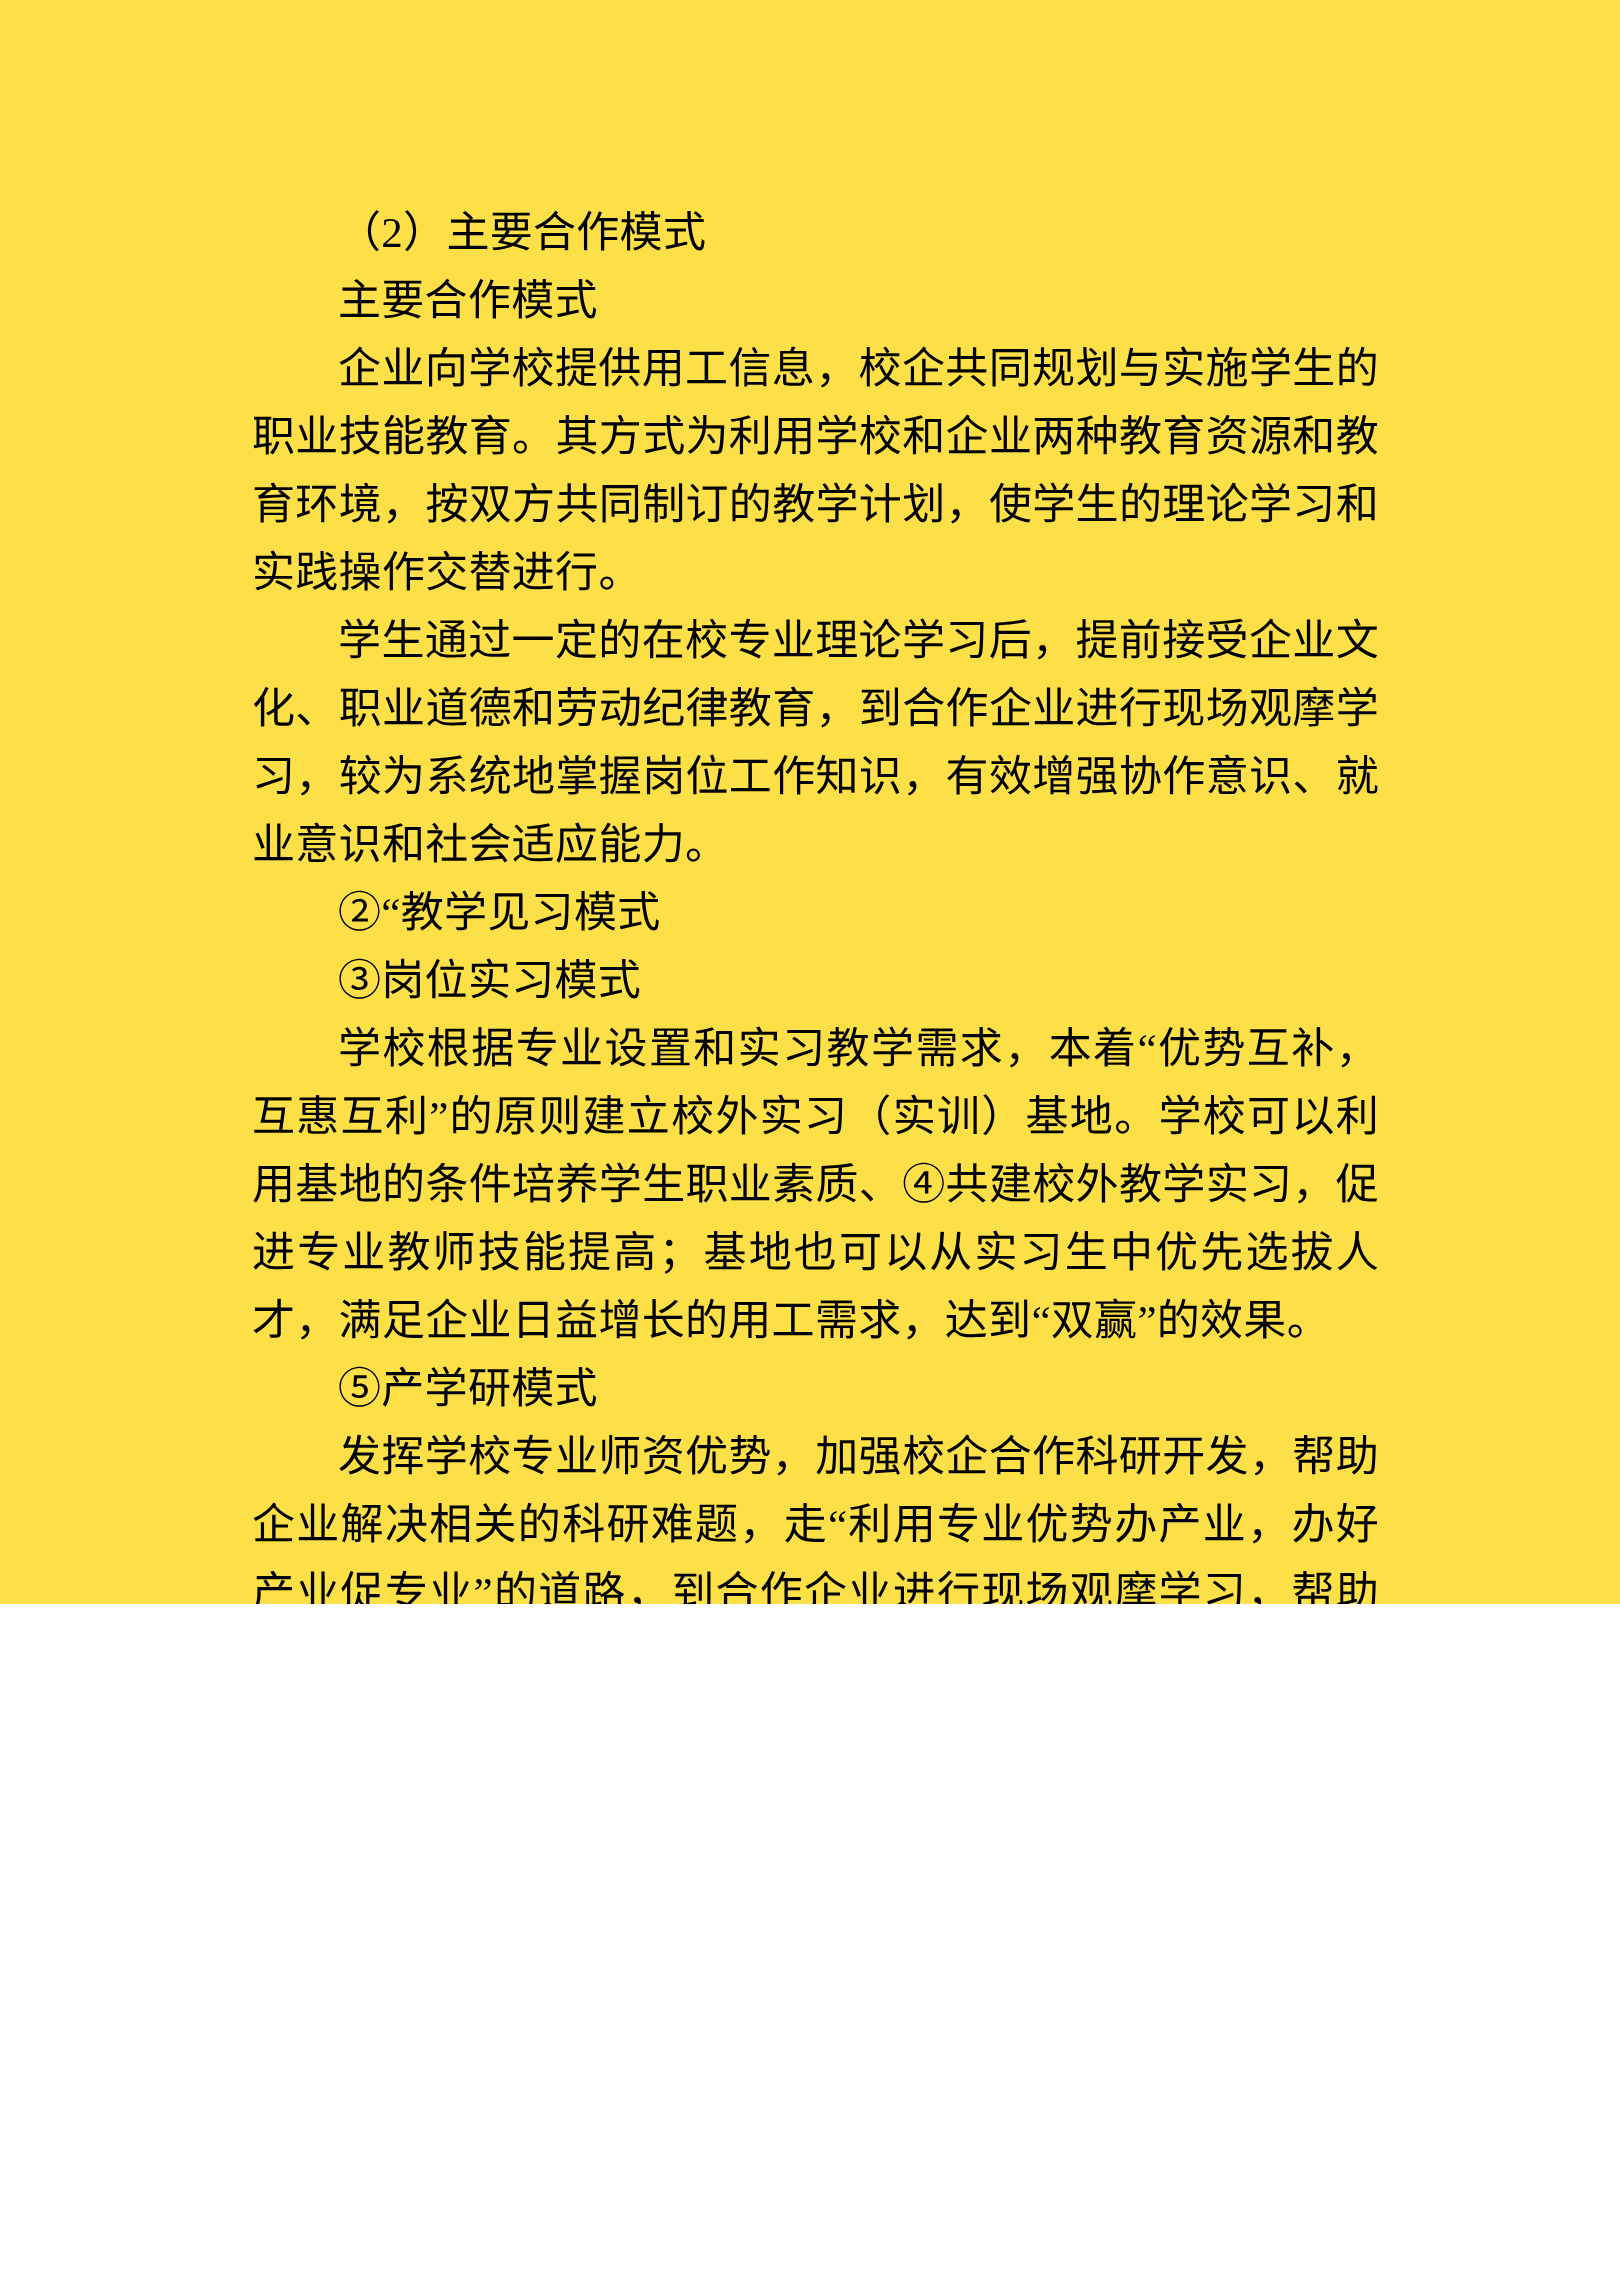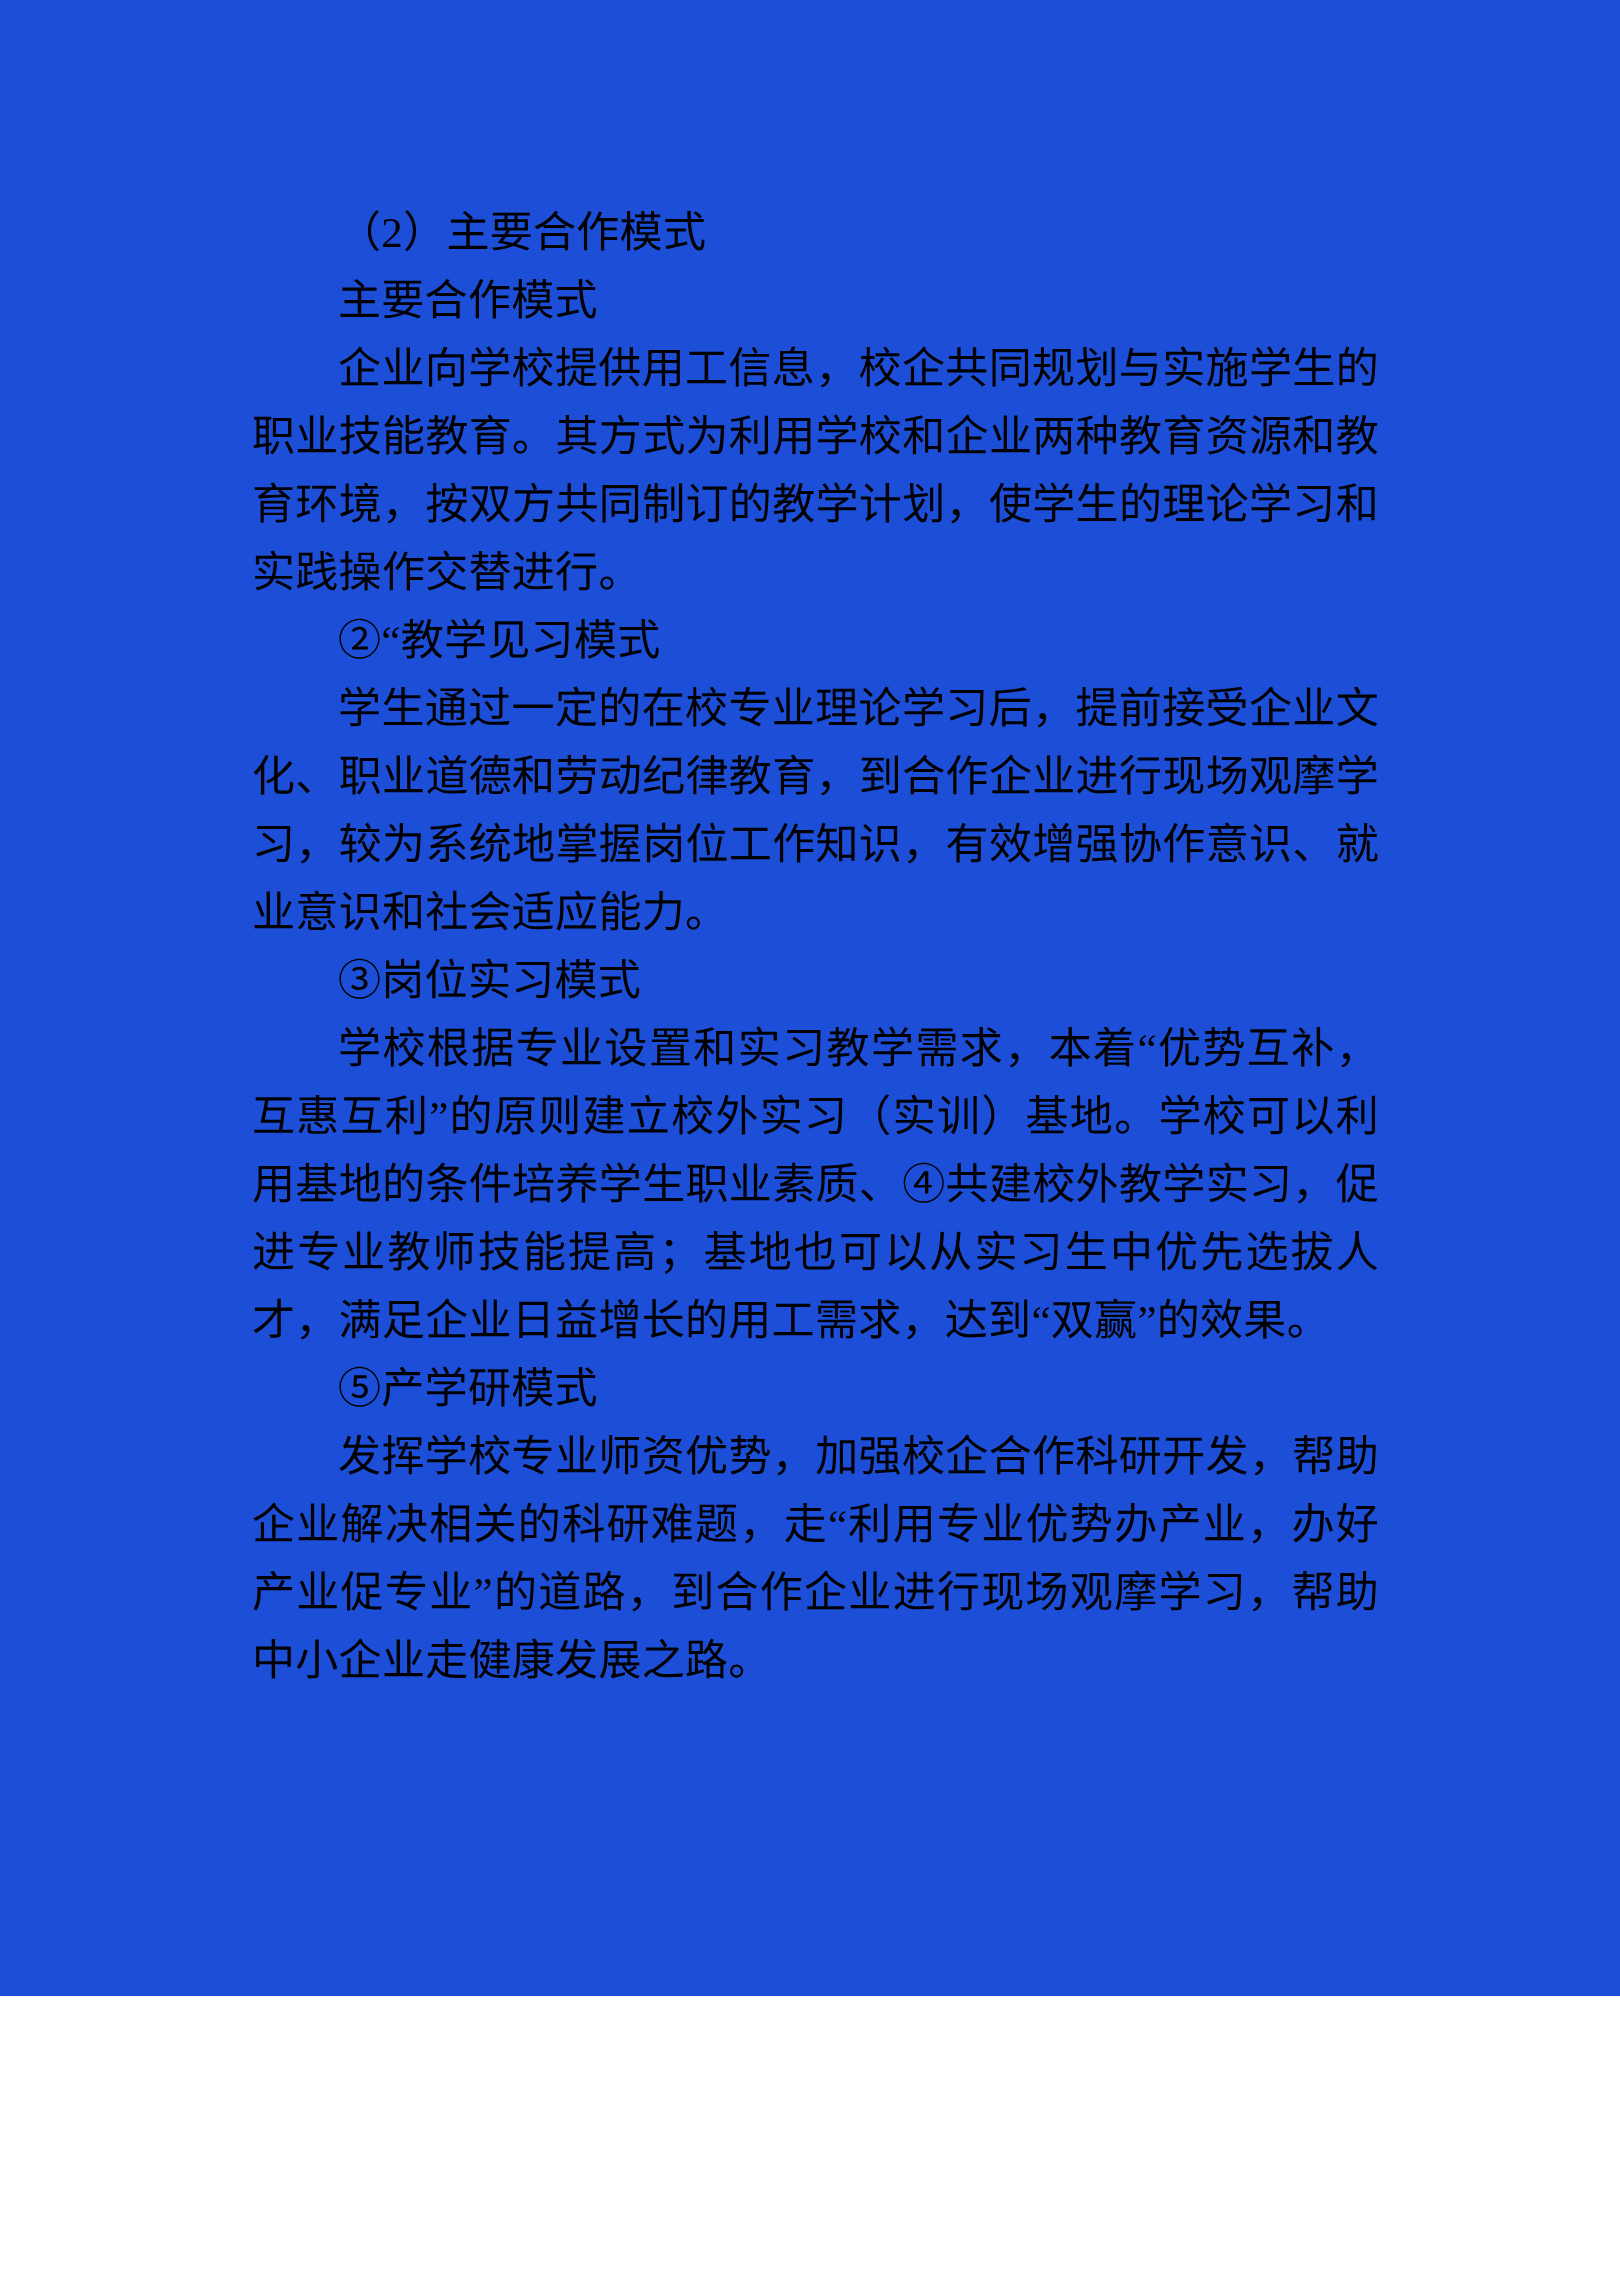--- a/index.html
+++ b/index.html
@@ -3,22 +3,22 @@
 <meta charset="utf-8">
 <style>
   html, body {
     margin: 0;
     padding: 0;
     background: #ffffff;
   }
   .page {
     position: relative;
     width: 1620px;
-    height: 1996px;
-    background: #1d4ed8;
+    height: 1604px;
+    background: #fde047;
     overflow: hidden;
     font-family: "Liberation Serif", "DejaVu Serif", serif;
     color: #000000;
   }
   .content {
     position: absolute;
     left: 252px;
     top: 199px;
     width: 1127px;
   }
@@ -36,21 +36,21 @@
   }
 </style>
 </head>
 <body>
 
 <div class="page">
   <div class="content">
     <p>（2）主要合作模式</p>
     <p>主要合作模式</p>
     <p>企业向学校提供用工信息，校企共同规划与实施学生的职业技能教育。其方式为利用学校和企业两种教育资源和教育环境，按双方共同制订的教学计划，使学生的理论学习和实践操作交替进行。</p>
+    <p>学生通过一定的在校专业理论学习后，提前接受企业文化、职业道德和劳动纪律教育，到合作企业进行现场观摩学习，较为系统地掌握岗位工作知识，有效增强协作意识、就业意识和社会适应能力。</p>
     <p>②“教学见习模式</p>
-    <p>学生通过一定的在校专业理论学习后，提前接受企业文化、职业道德和劳动纪律教育，到合作企业进行现场观摩学习，较为系统地掌握岗位工作知识，有效增强协作意识、就业意识和社会适应能力。</p>
     <p>③岗位实习模式</p>
     <p>学校根据专业设置和实习教学需求，本着“优势互补，互惠互利”的原则建立校外实习（实训）基地。学校可以利用基地的条件培养学生职业素质、④共建校外教学实习，促进专业教师技能提高；基地也可以从实习生中优先选拔人才，满足企业日益增长的用工需求，达到“双赢”的效果。</p>
     <p>⑤产学研模式</p>
     <p>发挥学校专业师资优势，加强校企合作科研开发，帮助企业解决相关的科研难题，走“利用专业优势办产业，办好产业促专业”的道路，到合作企业进行现场观摩学习，帮助中小企业走健康发展之路。</p>
   </div>
 </div>
 
 
 </body></html>

